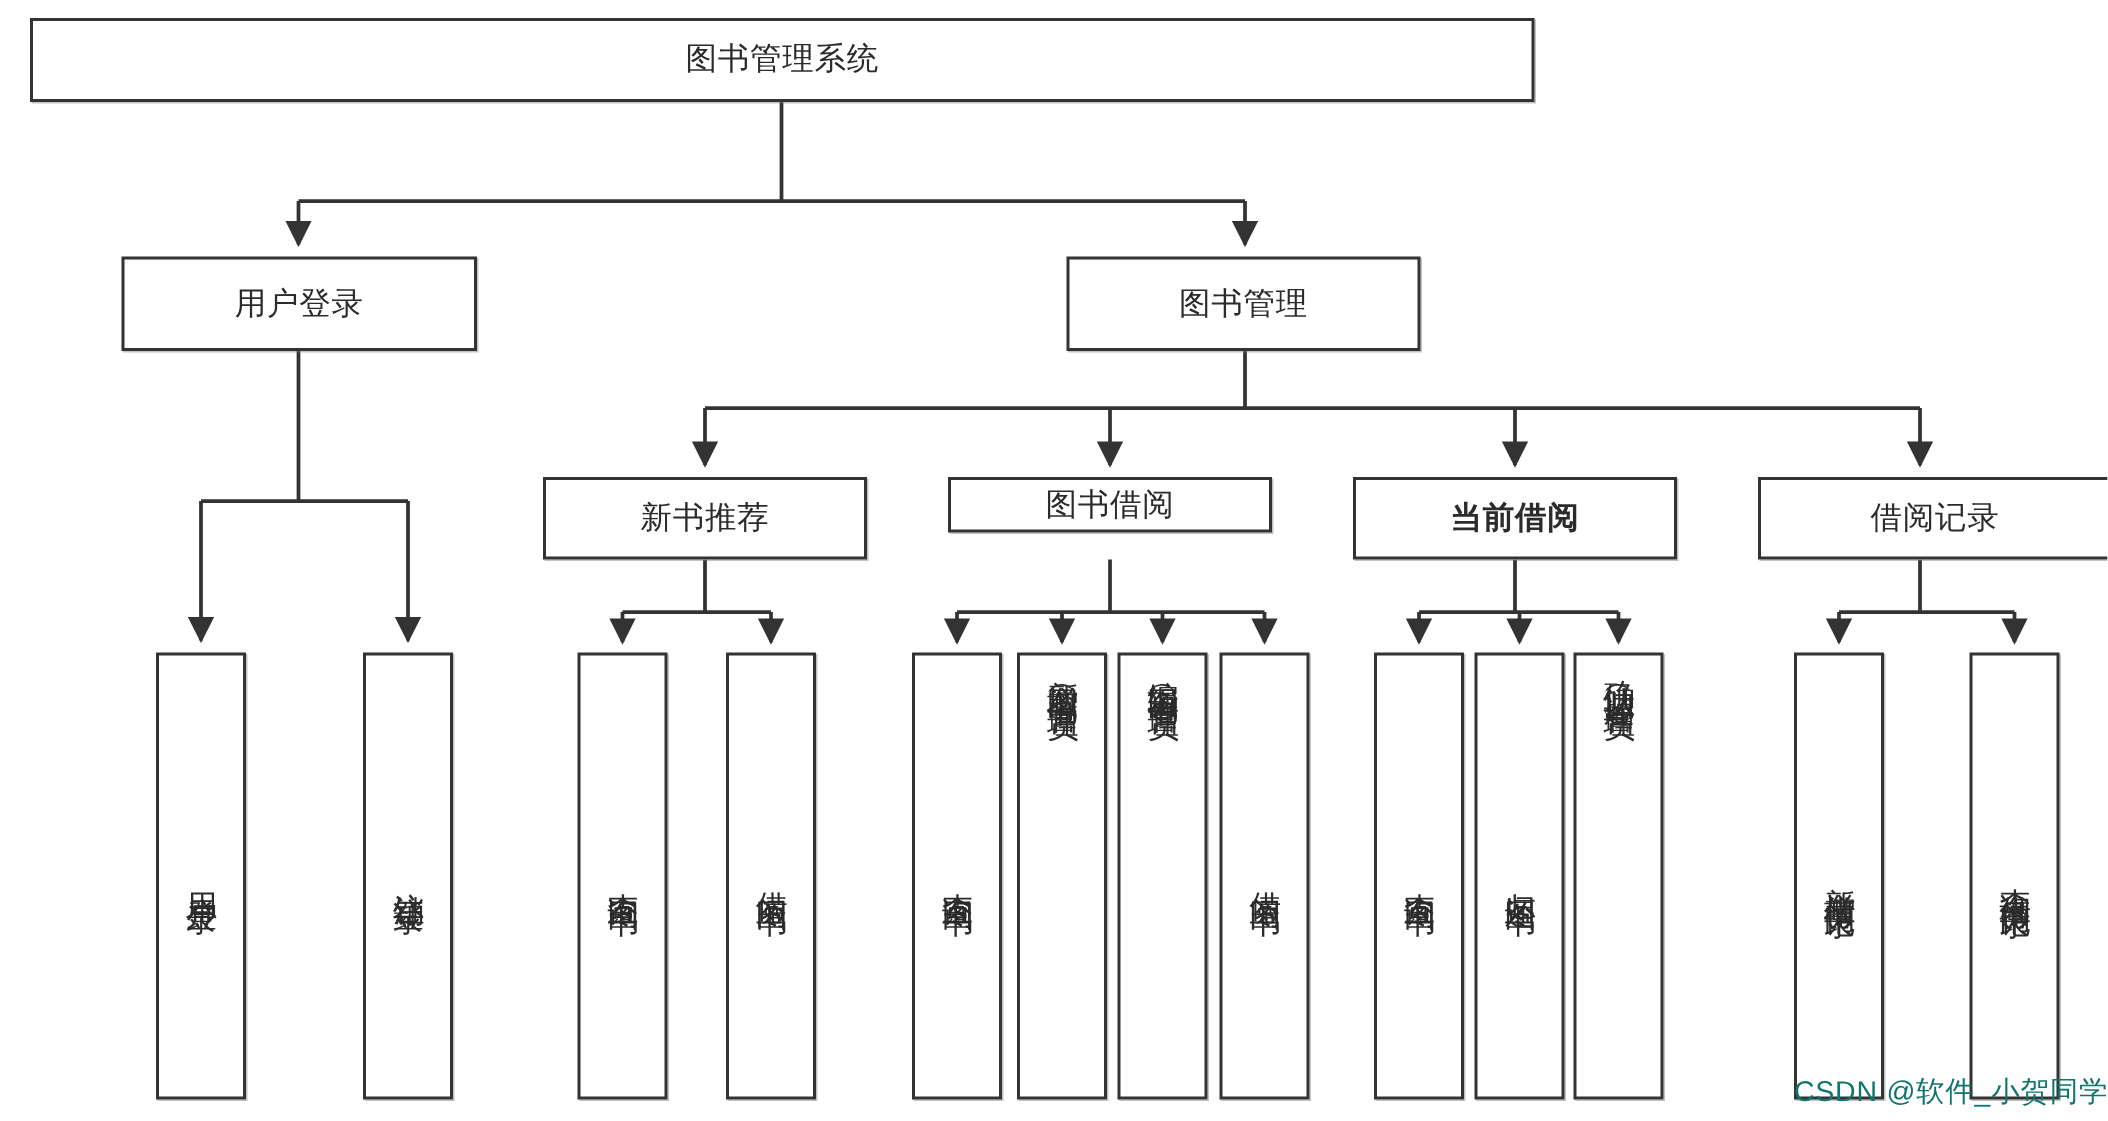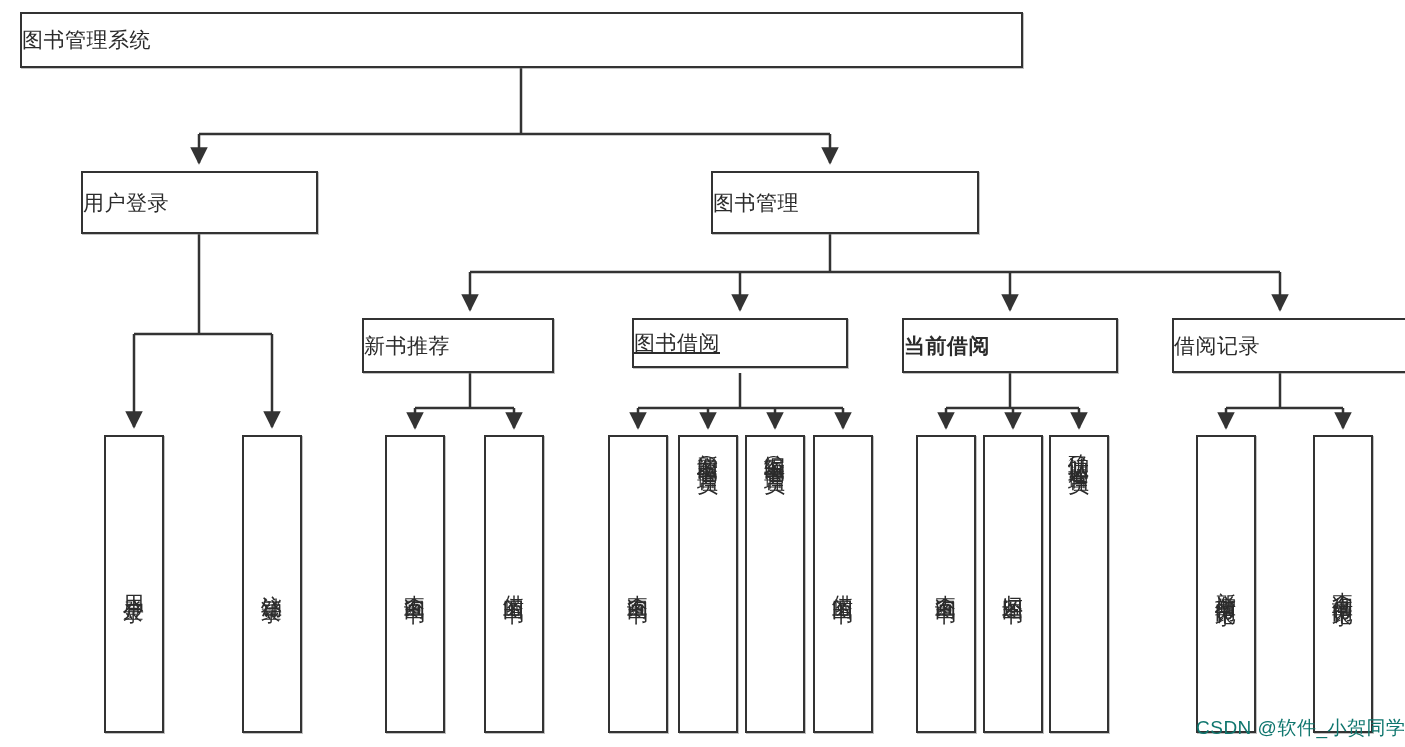--- a/index.html
+++ b/index.html
@@ -26,20 +26,21 @@
     height: 747px;
     pointer-events: none;
   }
   .node {
     position: absolute;
     box-sizing: border-box;
     background: #ffffff;
     border: 2px solid #333333;
     display: flex;
     align-items: center;
+    justify-content: center;
     color: #2b2b2b;
     box-shadow: 1px 1px 0 rgba(120,120,120,0.45);
   }
   .node .label {
     display: block;
     text-align: center;
     line-height: 1.12;
     white-space: nowrap;
   }
   
@@ -129,28 +130,28 @@
     </g>
   </svg>
 
   <div class="node root horiz" style="left:20px; top:12px; width:1003px; height:56px;">
     <span class="label">图书管理系统</span>
   </div>
 
   <div class="node horiz" style="left:81px; top:171px; width:237px; height:63px;">
     <span class="label">用户登录</span>
   </div>
-  <div class="node horiz" style="left:711px; top:171px; width:268px; height:63px;">
+  <div class="node horiz" style="left:711px; top:171px; width:236px; height:63px;">
     <span class="label">图书管理</span>
   </div>
 
-  <div class="node horiz" style="left:362px; top:318px; width:192px; height:55px;">
+  <div class="node horiz" style="left:362px; top:318px; width:216px; height:55px;">
     <span class="label">新书推荐</span>
   </div>
-  <div class="node horiz" style="left:632px; top:318px; width:216px; height:50px;text-decoration:underline;">
+  <div class="node horiz" style="left:632px; top:318px; width:216px; height:37px;">
     <span class="label">图书借阅</span>
   </div>
   <div class="node horiz" style="left:902px; top:318px; width:216px; height:55px;font-weight:bold;">
     <span class="label">当前借阅</span>
   </div>
   <div class="node horiz" style="left:1172px; top:318px; width:236px; height:55px;">
     <span class="label">借阅记录</span>
   </div>
 
   <div class="node vert center" style="left:104px; top:435px; width:60px; height:298px;">

